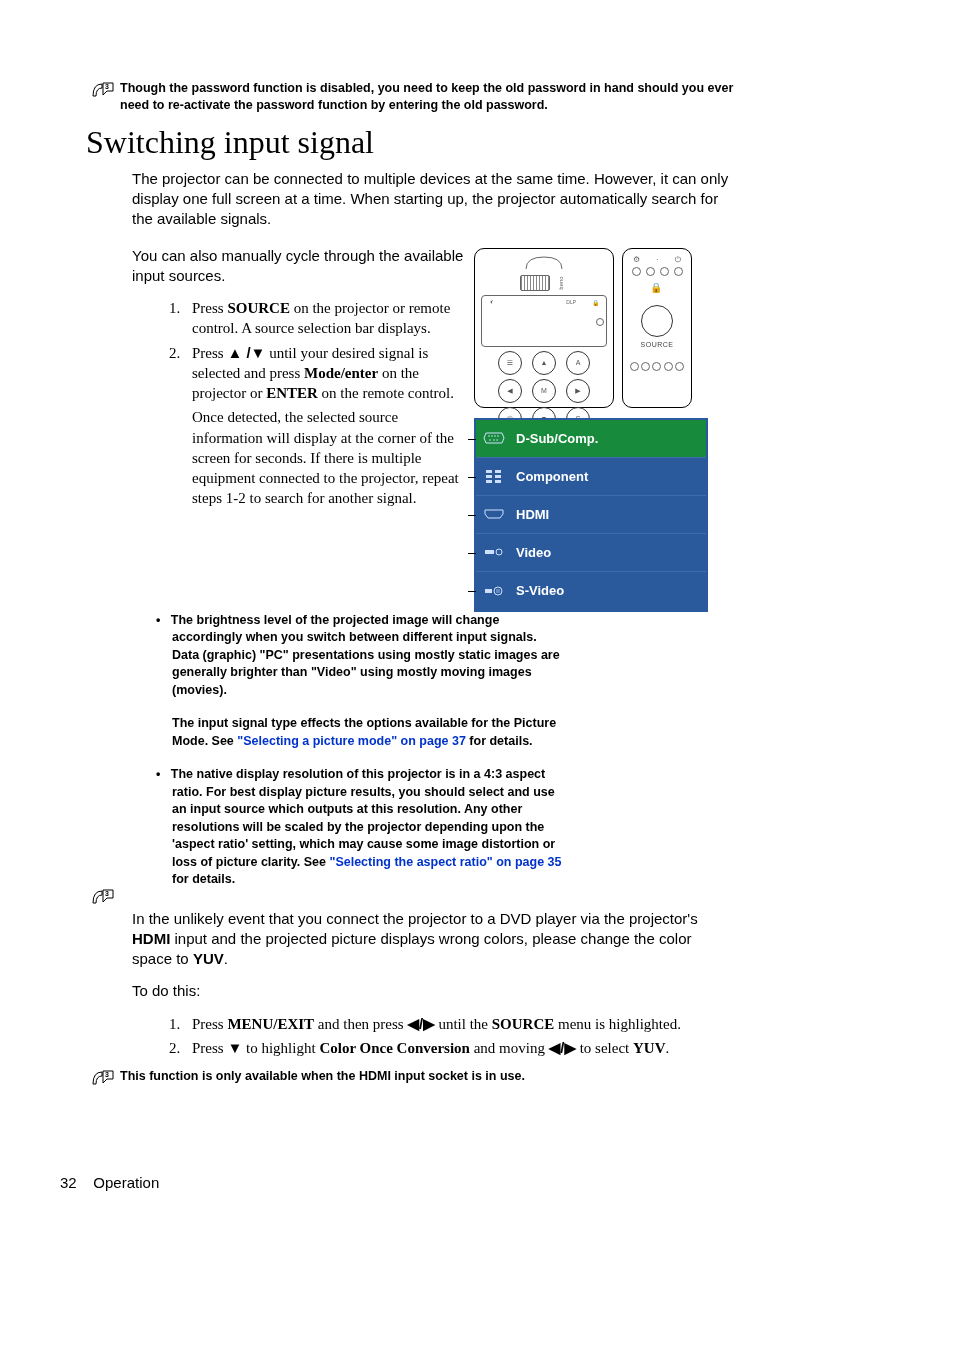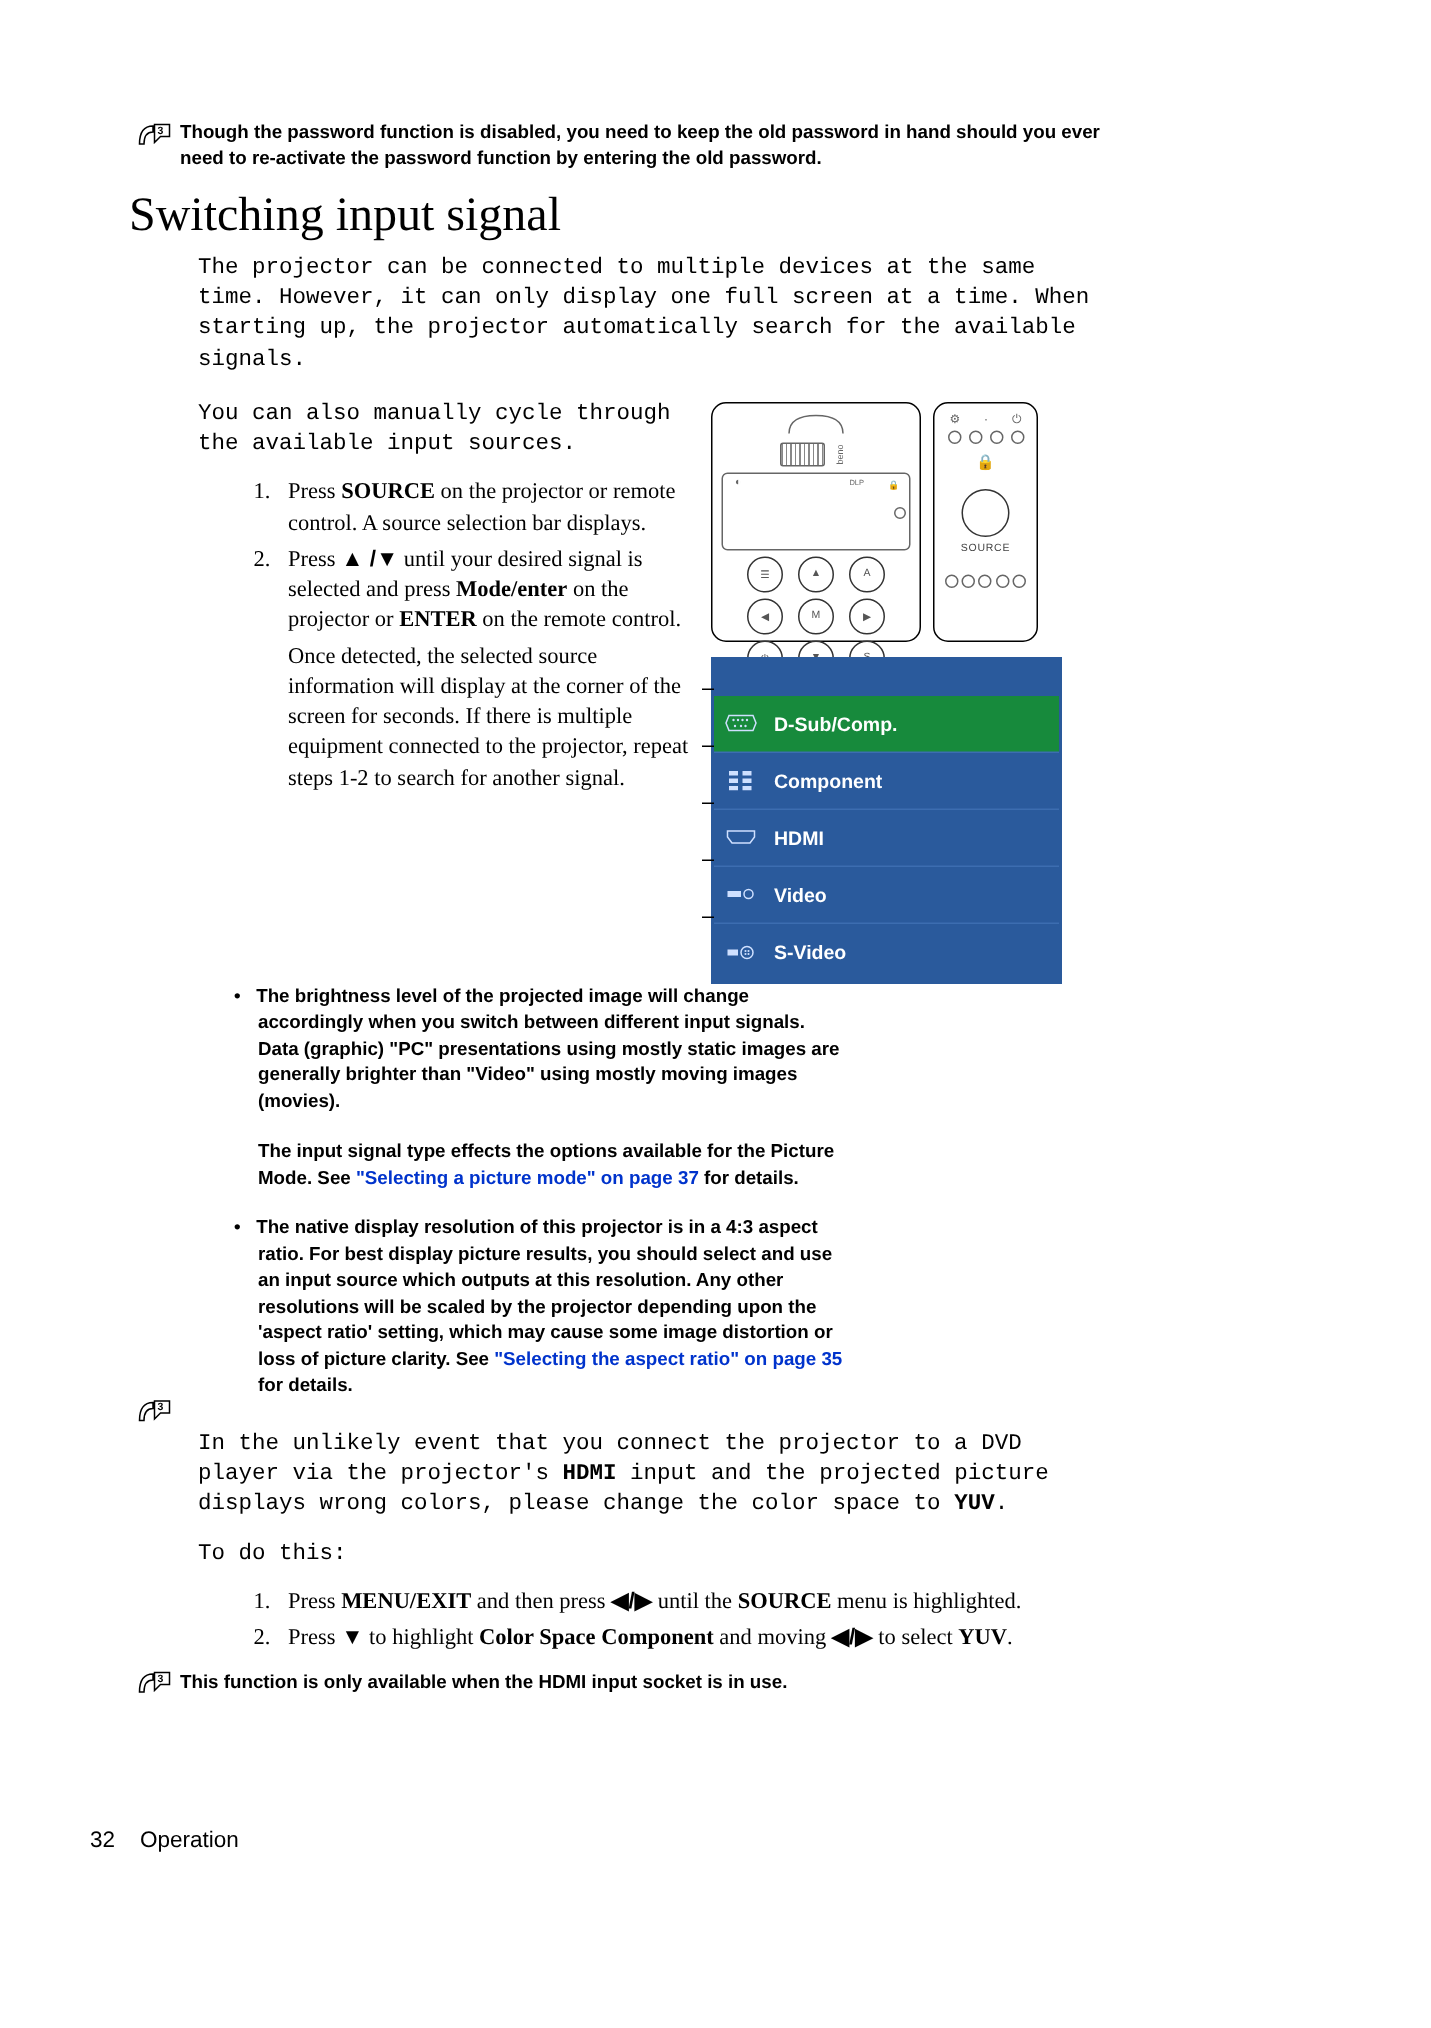--- a/index.html
+++ b/index.html
@@ -37,21 +37,21 @@
     font-family: Georgia, "Times New Roman", serif;
     font-weight: normal;
     font-size: 32px;
     margin: 4px 0 8px 26px;
   }
   .body-indent {
     margin-left: 72px;
     margin-right: 0;
   }
   p.body {
-    font-family: Liberation Mono, monospace;
+    font-family: Liberation Sans, sans-serif;
     font-size: 15px;
     line-height: 1.35;
     margin: 4px 0 12px 0;
   }
   b, .bold {
     font-weight: bold;
   }
   .two-col {
     display: flex;
     align-items: flex-start;
@@ -192,21 +192,20 @@
     height: 38px;
     color: #fff;
     font-weight: bold;
     font-size: 13px;
     padding: 0 10px 0 6px;
     border-bottom: 1px solid #3c6db0;
     box-sizing: border-box;
   }
   .src-item.sel {
     background: #178a3c;
-    margin-top: 24px;
   }
   .src-item:last-child {
     border-bottom: none;
   }
   .src-icon {
     width: 24px;
     height: 14px;
     flex-shrink: 0;
     display: flex;
     align-items: center;
@@ -421,21 +420,21 @@
   <div class="body-indent">
     <p class="body">
       <span>In the unlikely event that you connect the projector to a DVD player via the projector's </span><b>HDMI</b><span> input and the projected picture displays wrong colors, please change the color space to </span><b>YUV</b><span>.</span>
     </p>
     <p class="body">To do this:</p>
     <ol class="steps">
       <li>
         <span>Press </span><b>MENU/EXIT</b><span> and then press </span><span class="arrow">◀/▶</span><span> until the </span><b>SOURCE</b><span> menu is highlighted.</span>
       </li>
       <li>
-        <span>Press </span><span class="arrow">▼</span><span> to highlight </span><b>Color Space Component</b><span> and moving </span><span class="arrow">◀/▶</span><span> to select </span><b>YUV</b><span>.</span>
+        <span>Press </span><span class="arrow">▼</span><span> to highlight </span><b>Color Once Conversion</b><span> and moving </span><span class="arrow">◀/▶</span><span> to select </span><b>YUV</b><span>.</span>
       </li>
     </ol>
   </div>
 
   <div class="bottom-note">
     <span class="note-icon">
       <svg width="22" height="16" viewBox="0 0 22 16">
           <path d="M1 14 Q1 2 10 2 L10 6 Q4 6 4 14 Z M11 1 L21 1 L21 9 L15 9 L11 13 Z" fill="none" stroke="#000" stroke-width="1"></path>
           <text x="15" y="7" font-size="7" text-anchor="middle">3</text>
         </svg>

